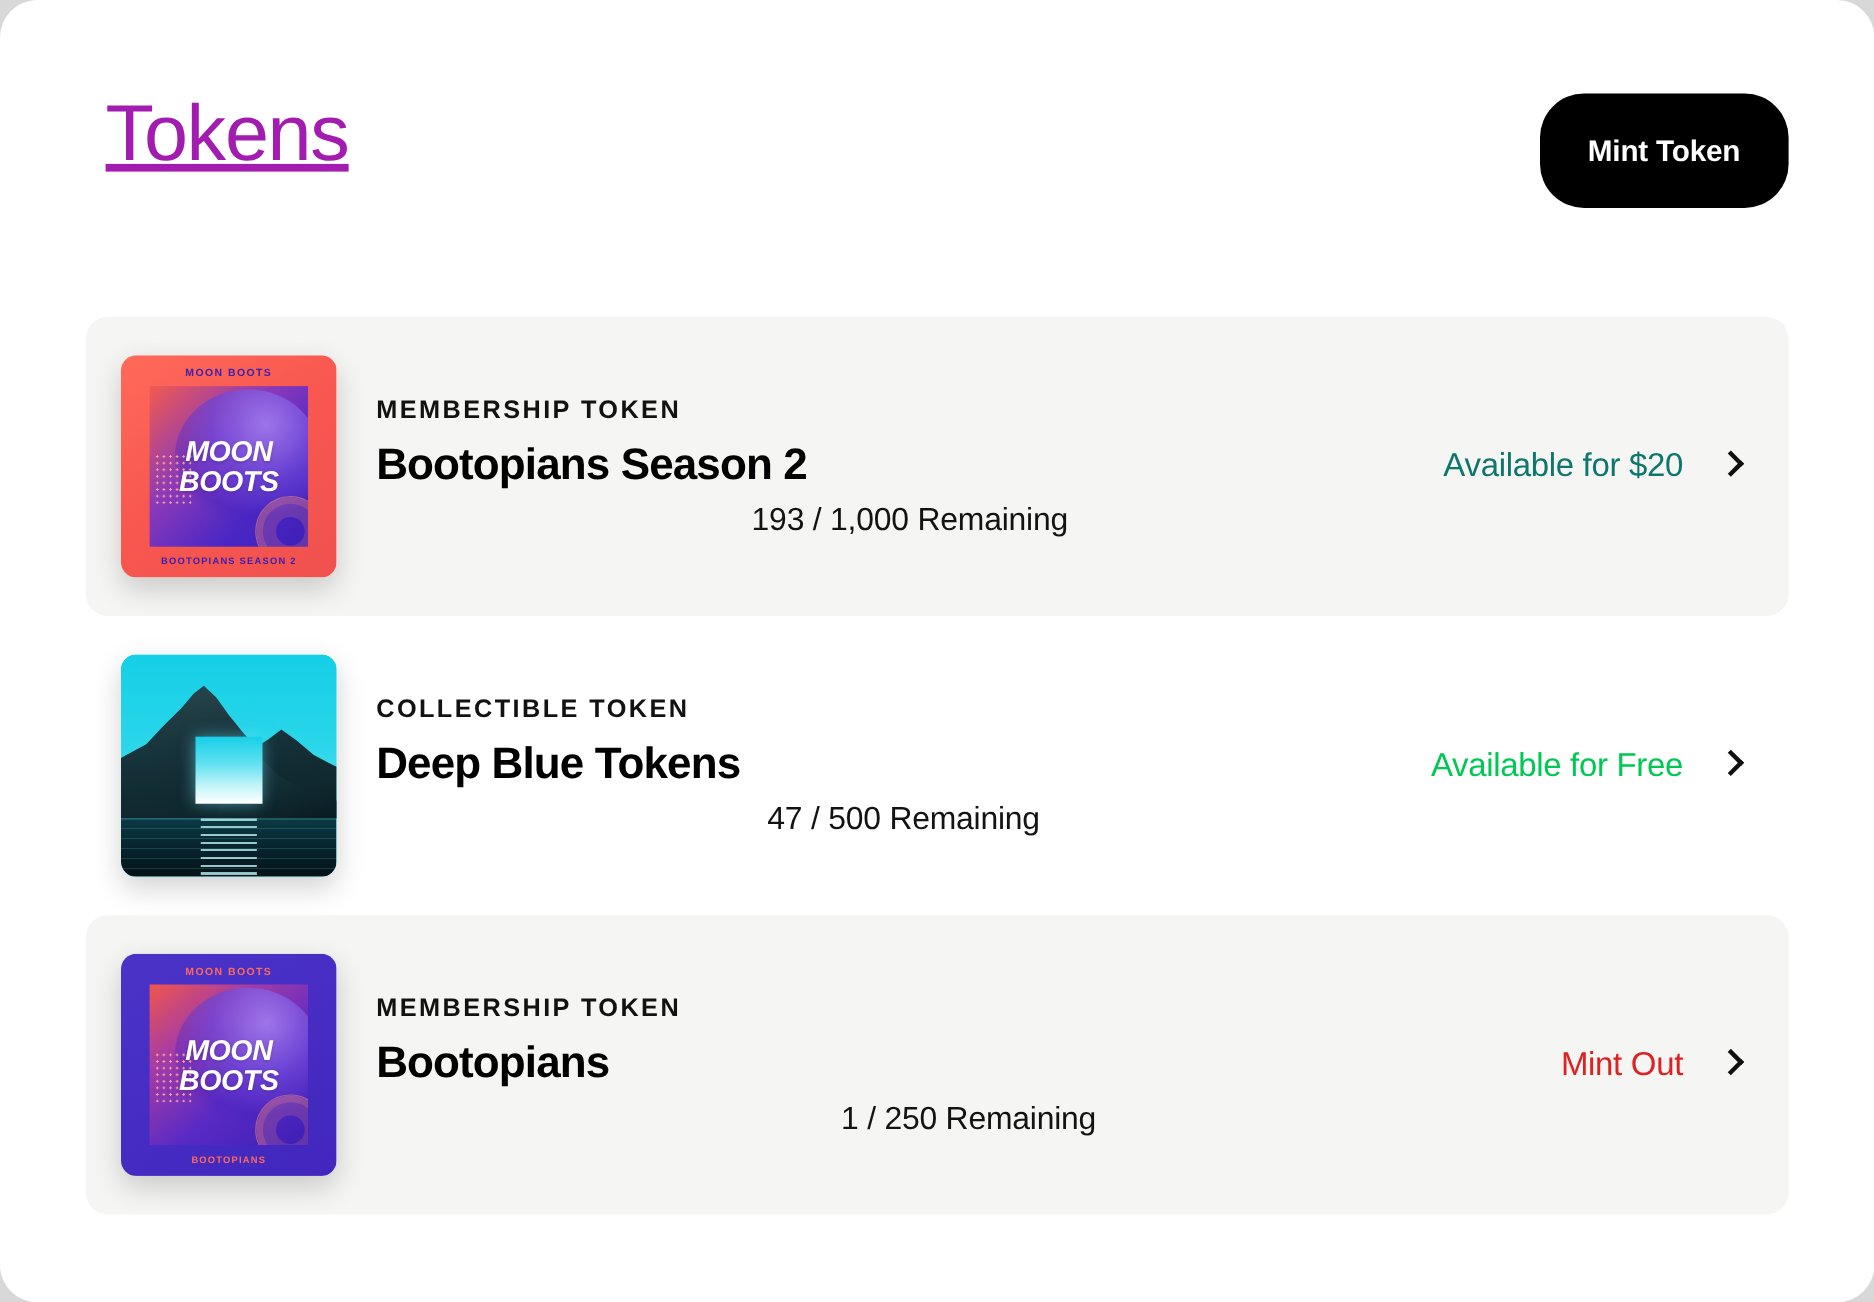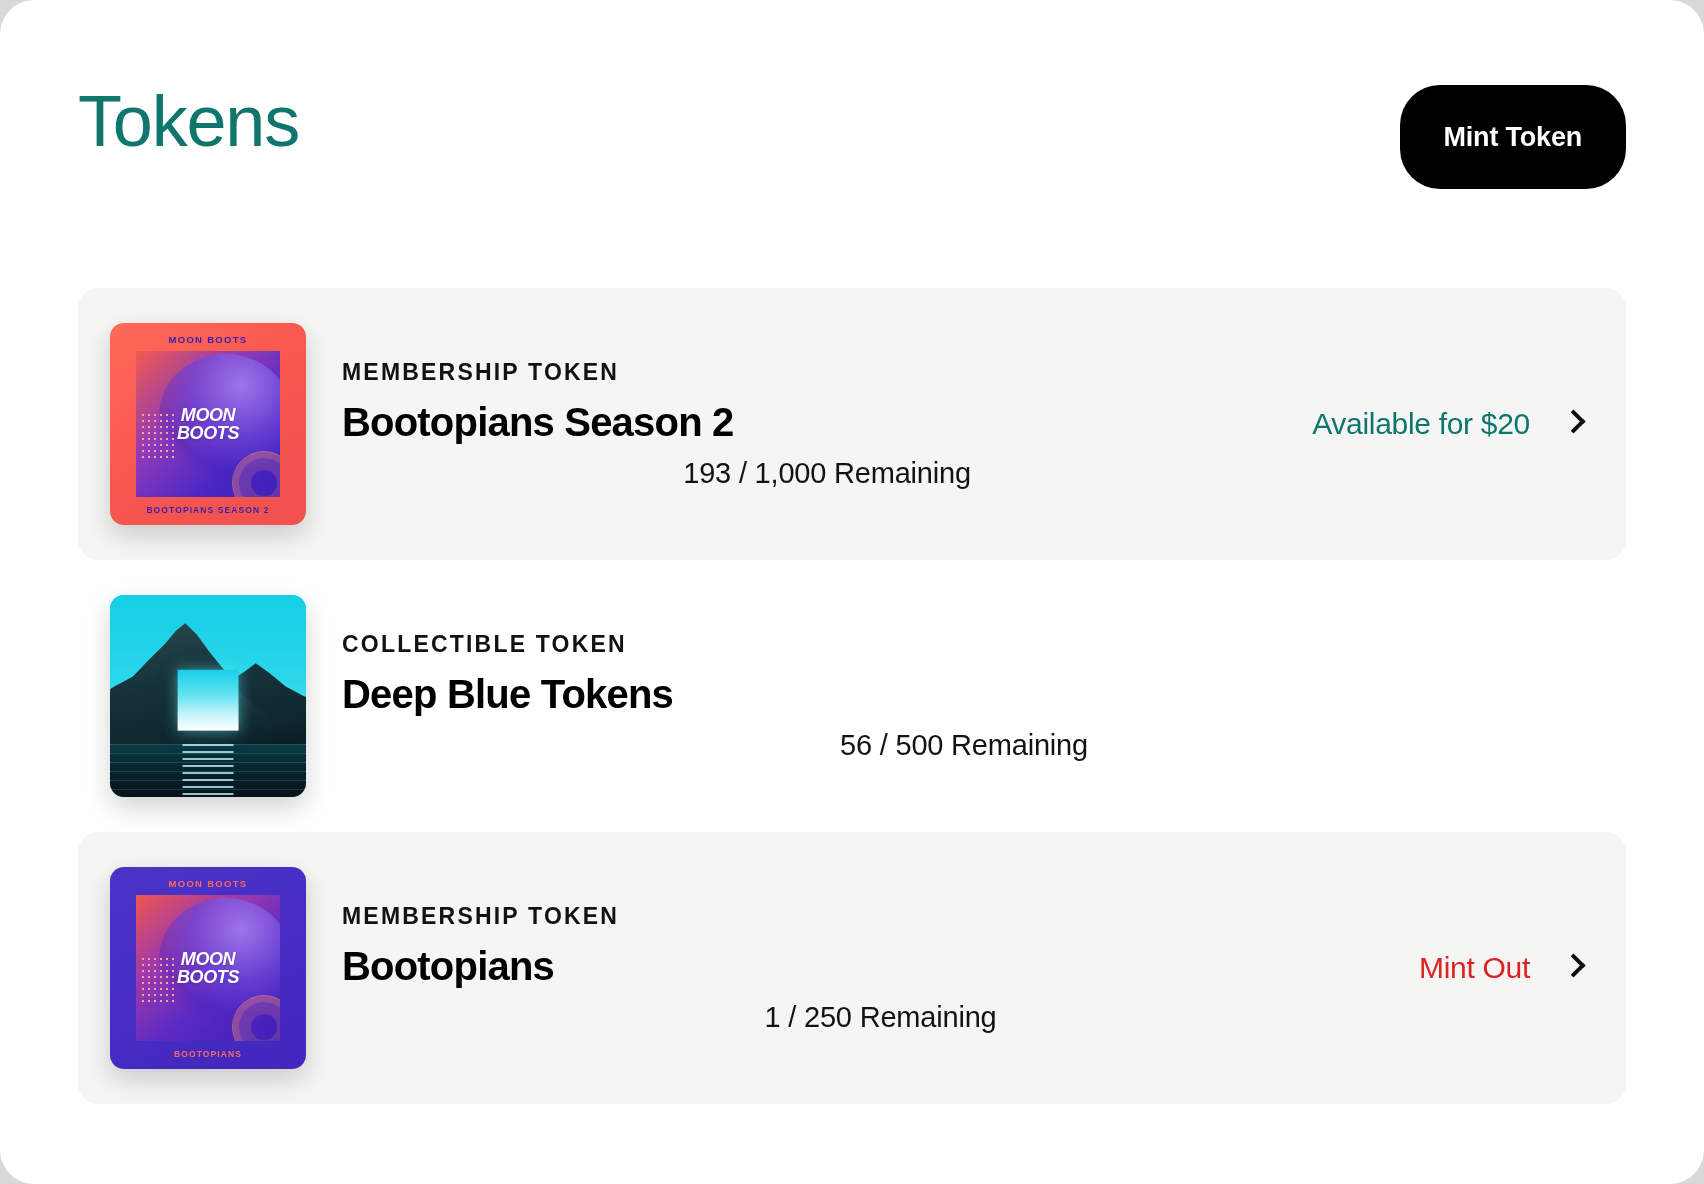--- a/index.html
+++ b/index.html
@@ -25,27 +25,28 @@
   
   .header {
     position: absolute;
     left: 0; top: 0;
     width: 1704px;
     height: 250px;
   }
 
   .page-title {
     position: absolute;
-    left: 78px;
+    left: 96px;
     top: 78px;
     font-size: 72px;
     line-height: 86px;
     font-weight: 400;
     letter-spacing: -1.2px;
-    color: #0f766e;
+    color: #a21caf;
+    text-decoration: underline;
   }
 
   .mint-button {
     position: absolute;
     right: 78px;
     top: 85px;
     height: 104px;
     padding: 0 44px;
     background: #000000;
     color: #ffffff;
@@ -191,21 +192,21 @@
     position: absolute;
     left: 0; right: 0;
     top: 50%;
     transform: translateY(-50%);
     text-align: center;
     color: #ffffff;
     font-weight: 700;
     font-style: italic;
     letter-spacing: -0.4px;
     line-height: 1.02;
-    font-size: 18px;
+    font-size: 26px;
     text-shadow: 0 1px 3px rgba(0,0,0,0.18);
   }
   .mb-word span { display: block; }
 
   
   .dbs { position: absolute; inset: 0; background: #14c8e0; overflow: hidden; }
   .dbs-sky {
     position: absolute; left: 0; right: 0; top: 0; height: 74%;
     background: linear-gradient(180deg, #14cfe6 0%, #2ad6ea 55%, #63e3ef 100%);
   }
@@ -372,21 +373,25 @@
       <div class="dbs-water"></div>
       <div class="dbs-ripples"></div>
       <div class="dbs-refl"></div>
       <div class="dbs-sq"></div>
     </div>
           </div>
     </div>
     <div class="row-info">
       <div class="token-kind">COLLECTIBLE TOKEN</div>
       <div class="token-name">Deep Blue Tokens</div>
-      <div class="token-remaining">56 / 500 Remaining</div>
+      <div class="token-remaining">47 / 500 Remaining</div>
+    </div>
+    <div class="row-status">
+      <div class="status-text" style="color:#00c853">Available for Free</div>
+      <div class="chev"></div>
     </div>
       </div>
       <div class="token-row shaded">
     <div class="thumb-wrap">
       <div class="thumb">
     <div class="mb blue-frame">
       <div class="mb-top">MOON BOOTS</div>
       <div class="mb-side left">MEMBERSHIP TOKEN</div>
       <div class="mb-side right">EDITION OF 250</div>
       <div class="mb-bottom">BOOTOPIANS</div>

